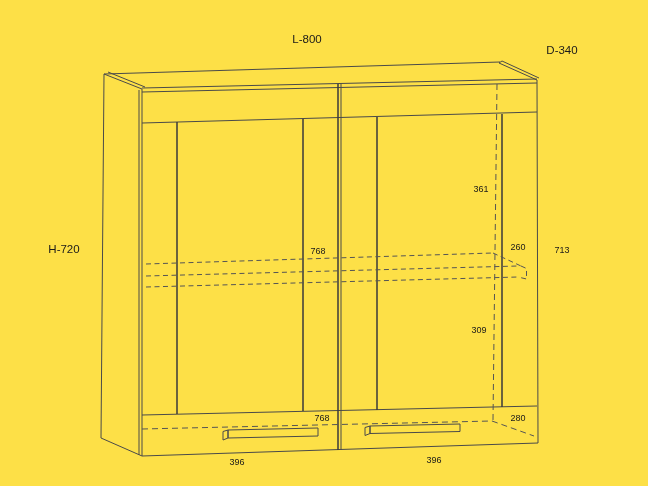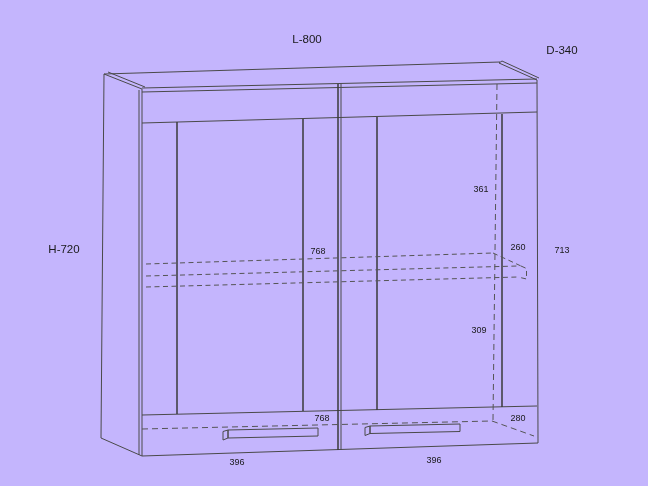--- a/index.html
+++ b/index.html
@@ -1,16 +1,16 @@
 <!DOCTYPE html>
 <html><head>
 <meta charset="utf-8">
 <style>
   html,body{margin:0;padding:0;background:#ffffff;}
-  .stage{position:relative;width:648px;height:486px;background:#c4b5fd;overflow:hidden;
+  .stage{position:relative;width:648px;height:486px;background:#fde047;overflow:hidden;
          font-family:"Liberation Sans", sans-serif;}
   svg{position:absolute;top:0;left:0;}
   .ln{stroke:#4a4a4a;stroke-width:1;fill:none;stroke-linecap:butt;}
   .ln2{stroke:#3a3a3a;stroke-width:1.5;fill:none;}
   .dash{stroke:#555555;stroke-width:1;fill:none;stroke-dasharray:6 4;}
   .dashsm{stroke:#555555;stroke-width:1;fill:none;stroke-dasharray:5 3.5;}
   .lbl{font:11.5px "Liberation Sans", sans-serif;fill:#1a1a1a;}
   .num{font:9px "Liberation Sans", sans-serif;fill:#1a1a1a;}
 </style>
 </head>

